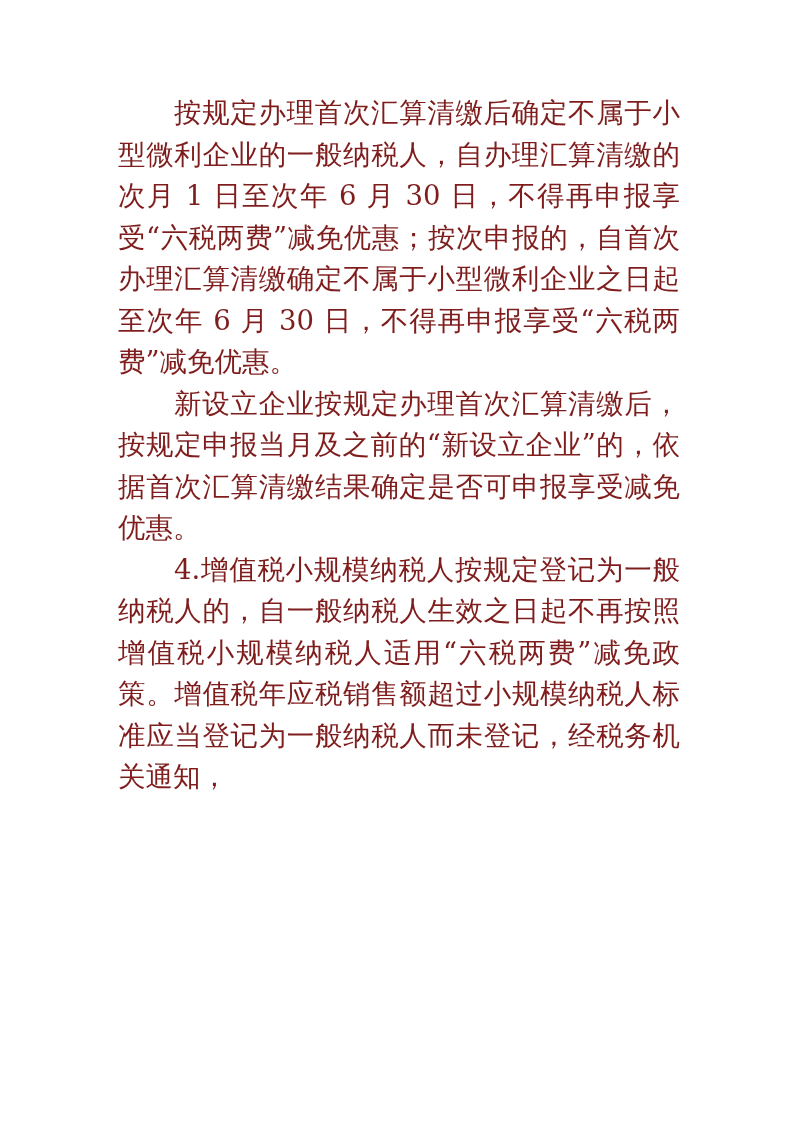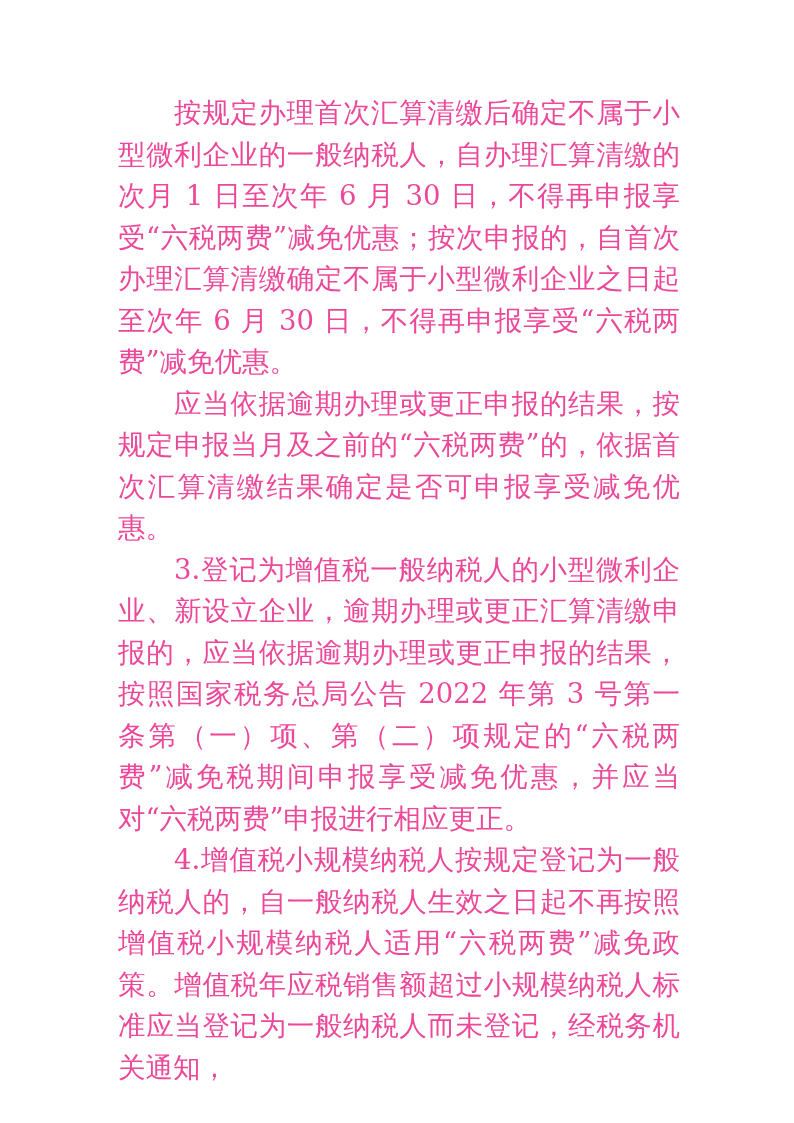--- a/index.html
+++ b/index.html
@@ -23,21 +23,21 @@
     top: 92px;
     width: 562px;
   }
 
   .doc-paragraph {
     margin: 0;
     padding: 0;
     font-family: "DejaVu Serif", "Liberation Serif", serif;
     font-size: 27.5px;
     line-height: 41.5px;
-    color: #ec4899;
+    color: #7f1d1d;
     text-align: justify;
     text-justify: inter-character;
     text-indent: 56px;
     letter-spacing: 0px;
     word-break: break-all;
     white-space: normal;
     -webkit-font-smoothing: antialiased;
   }
 
   
@@ -46,21 +46,20 @@
   }
 </style>
 </head>
 <body>
 
 <div class="page">
   <div class="text-column">
 
     <p class="doc-paragraph">按规定办理首次汇算清缴后确定不属于小型微利企业的一般纳税人，自办理汇算清缴的次月 1 日至次年 6 月 30 日，不得再申报享受“六税两费”减免优惠；按次申报的，自首次办理汇算清缴确定不属于小型微利企业之日起至次年 6 月 30 日，不得再申报享受“六税两费”减免优惠。</p>
 
-    <p class="doc-paragraph">应当依据逾期办理或更正申报的结果，按规定申报当月及之前的“六税两费”的，依据首次汇算清缴结果确定是否可申报享受减免优惠。</p>
+    <p class="doc-paragraph">新设立企业按规定办理首次汇算清缴后，按规定申报当月及之前的“新设立企业”的，依据首次汇算清缴结果确定是否可申报享受减免优惠。</p>
 
 
-    <p class="doc-paragraph">3.登记为增值税一般纳税人的小型微利企业、新设立企业，逾期办理或更正汇算清缴申报的，应当依据逾期办理或更正申报的结果，按照国家税务总局公告 2022 年第 3 号第一条第（一）项、第（二）项规定的“六税两费”减免税期间申报享受减免优惠，并应当对“六税两费”申报进行相应更正。</p>
 
     <p class="doc-paragraph">4.增值税小规模纳税人按规定登记为一般纳税人的，自一般纳税人生效之日起不再按照增值税小规模纳税人适用“六税两费”减免政策。增值税年应税销售额超过小规模纳税人标准应当登记为一般纳税人而未登记，经税务机关通知，</p>
 
   </div>
 </div>
 
 </body></html>

